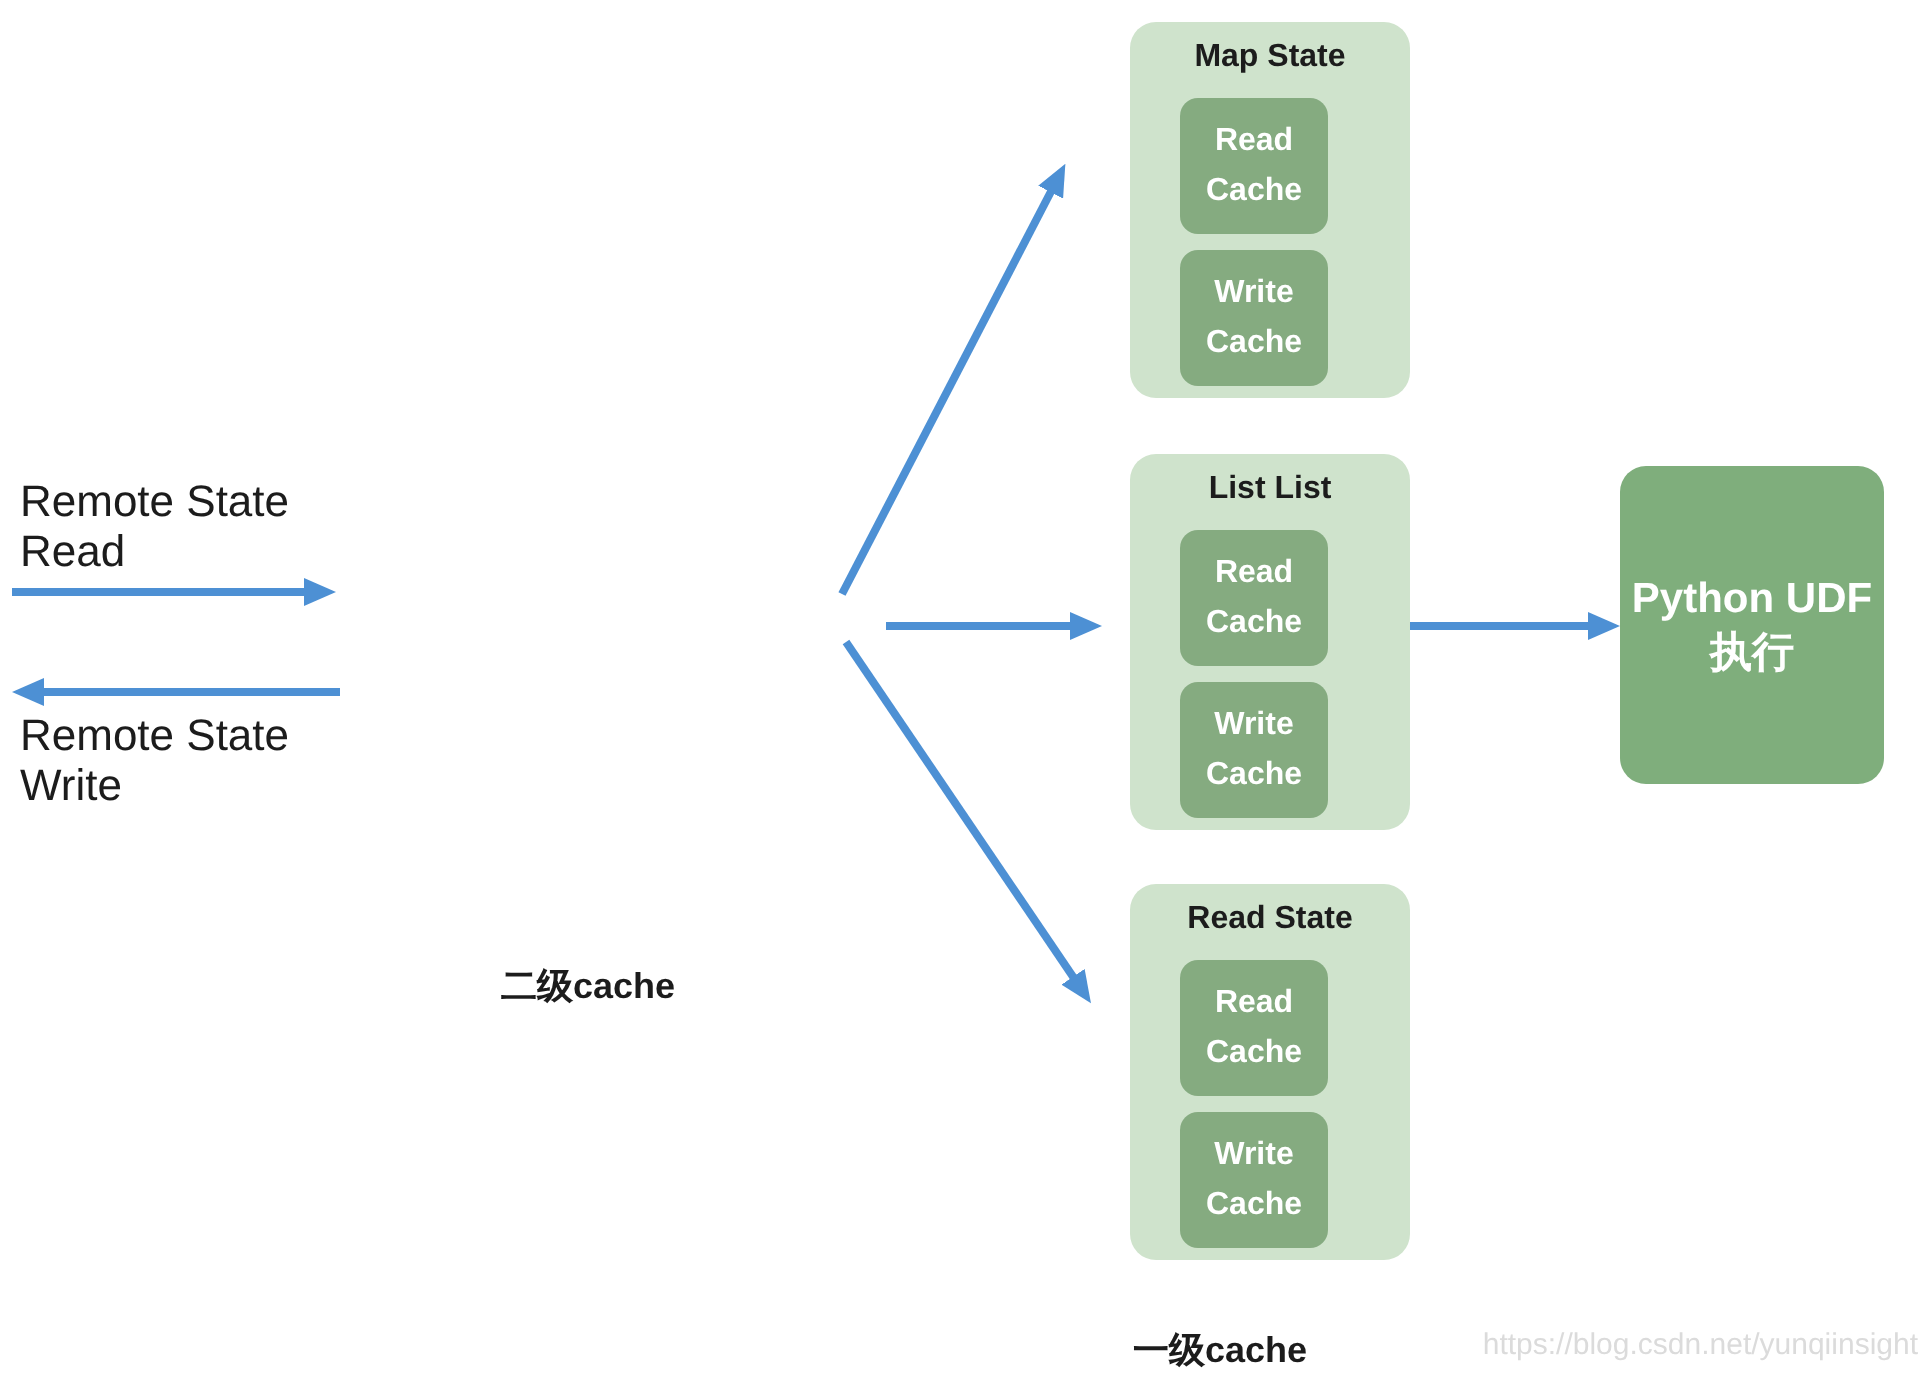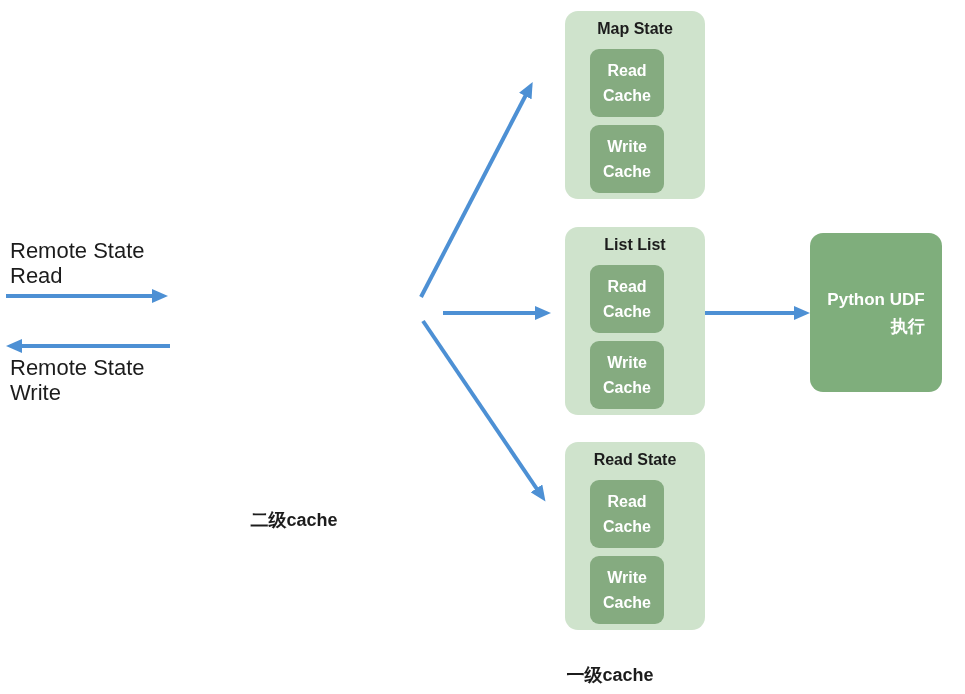--- a/index.html
+++ b/index.html
@@ -40,22 +40,22 @@
     font-size:16px;font-weight:600;line-height:25px;
   }
   .chip-read{top:38px;}
   .chip-write{top:114px;}
   .caption{
     text-align:center;color:var(--text-dark);font-size:18px;font-weight:bold;
   }
   .python-box{
     left:810px;top:233px;width:132px;height:159px;
     background:var(--python-green);border-radius:13px;color:#ffffff;
-    display:flex;align-items:center;justify-content:center;text-align:right;
-    font-size:17px;font-weight:600;line-height:27px;
+    display:flex;align-items:center;justify-content:center;text-align:center;
+    font-size:21px;font-weight:600;line-height:27px;
   }
   .watermark{
     right:6px;top:664px;color:var(--watermark-gray);font-size:15px;
   }
   svg.arrows{position:absolute;left:0;top:0;pointer-events:none;}
   .arrow-line{stroke:var(--arrow-blue);stroke-width:4;fill:none;}
   .arrowhead{fill:var(--arrow-blue);}
 </style>
 </head>
 <body>
@@ -74,21 +74,21 @@
     <line class="arrow-line" x1="443" y1="313" x2="543" y2="313" marker-end="url(#ah)"></line>
     <line class="arrow-line" x1="423" y1="321" x2="541" y2="495" marker-end="url(#ah)"></line>
     <line class="arrow-line" x1="701" y1="313" x2="802" y2="313" marker-end="url(#ah)"></line>
   </svg>
 
   <div class="abs side-label pre" style="left:10px;top:238px;">Remote State
 Read</div>
   <div class="abs side-label pre" style="left:10px;top:355px;">Remote State
 Write</div>
 
-  <div class="abs caption" style="left:180px;top:508px;width:228px;">二级cache</div>
+  <div class="abs caption" style="left:180px;top:481px;width:228px;">二级cache</div>
 
   <div class="state-box" style="top:11px;">
     <div class="state-title">Map State</div>
     <div class="cache-chip chip-read pre">Read
 Cache</div>
     <div class="cache-chip chip-write pre">Write
 Cache</div>
   </div>
 
   <div class="state-box" style="top:227px;">
@@ -105,14 +105,15 @@
 Cache</div>
     <div class="cache-chip chip-write pre">Write
 Cache</div>
   </div>
 
   <div class="abs caption" style="left:548px;top:663px;width:124px;">一级cache</div>
 
   <div class="abs python-box pre">Python UDF
 执行</div>
 
+  <div class="abs watermark">https://blog.csdn.net/yunqiinsight</div>
 
 </div>
 
 </body></html>

